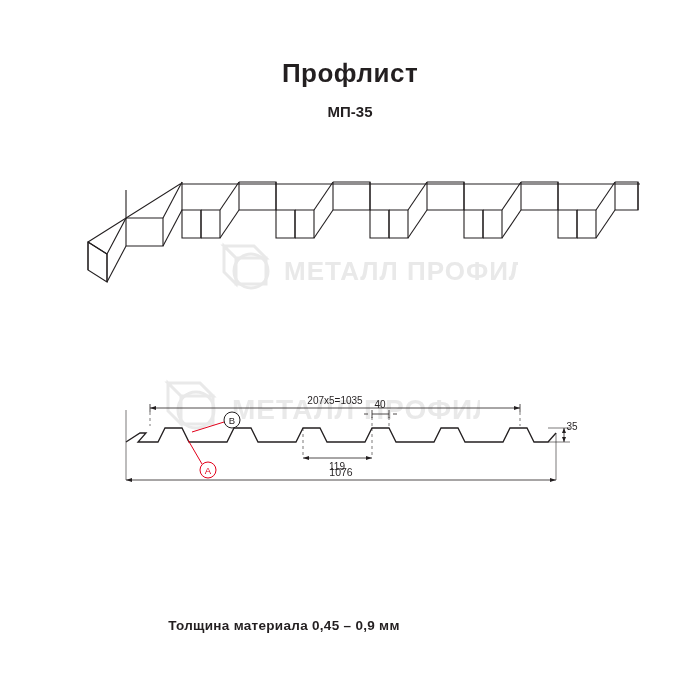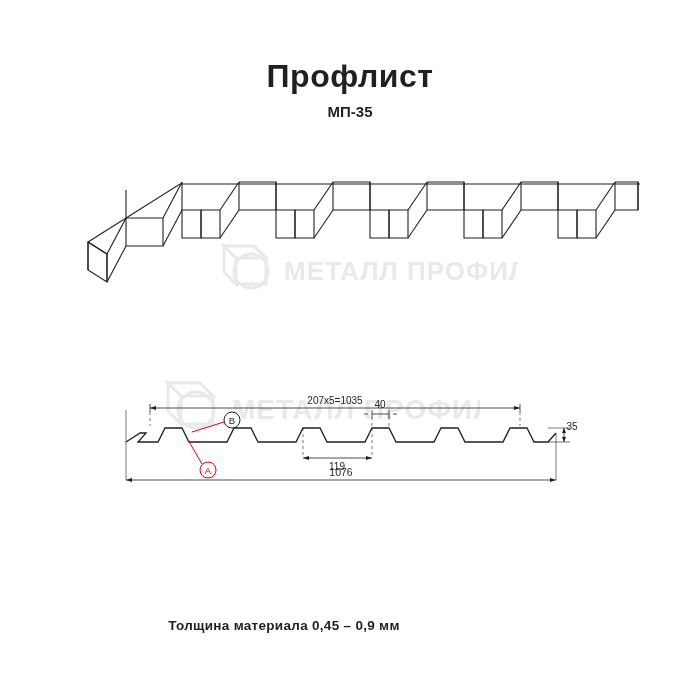--- a/index.html
+++ b/index.html
@@ -19,21 +19,21 @@
     position: relative;
     width: 700px;
     height: 700px;
   }
   .title {
     position: absolute;
     top: 58px;
     left: 0;
     width: 700px;
     text-align: center;
-    font-size: 32px;
+    font-size: 26px;
     font-weight: bold;
     letter-spacing: 0.5px;
     color: #231f20;
   }
   .subtitle {
     position: absolute;
     top: 103px;
     left: 0;
     width: 700px;
     text-align: center;

